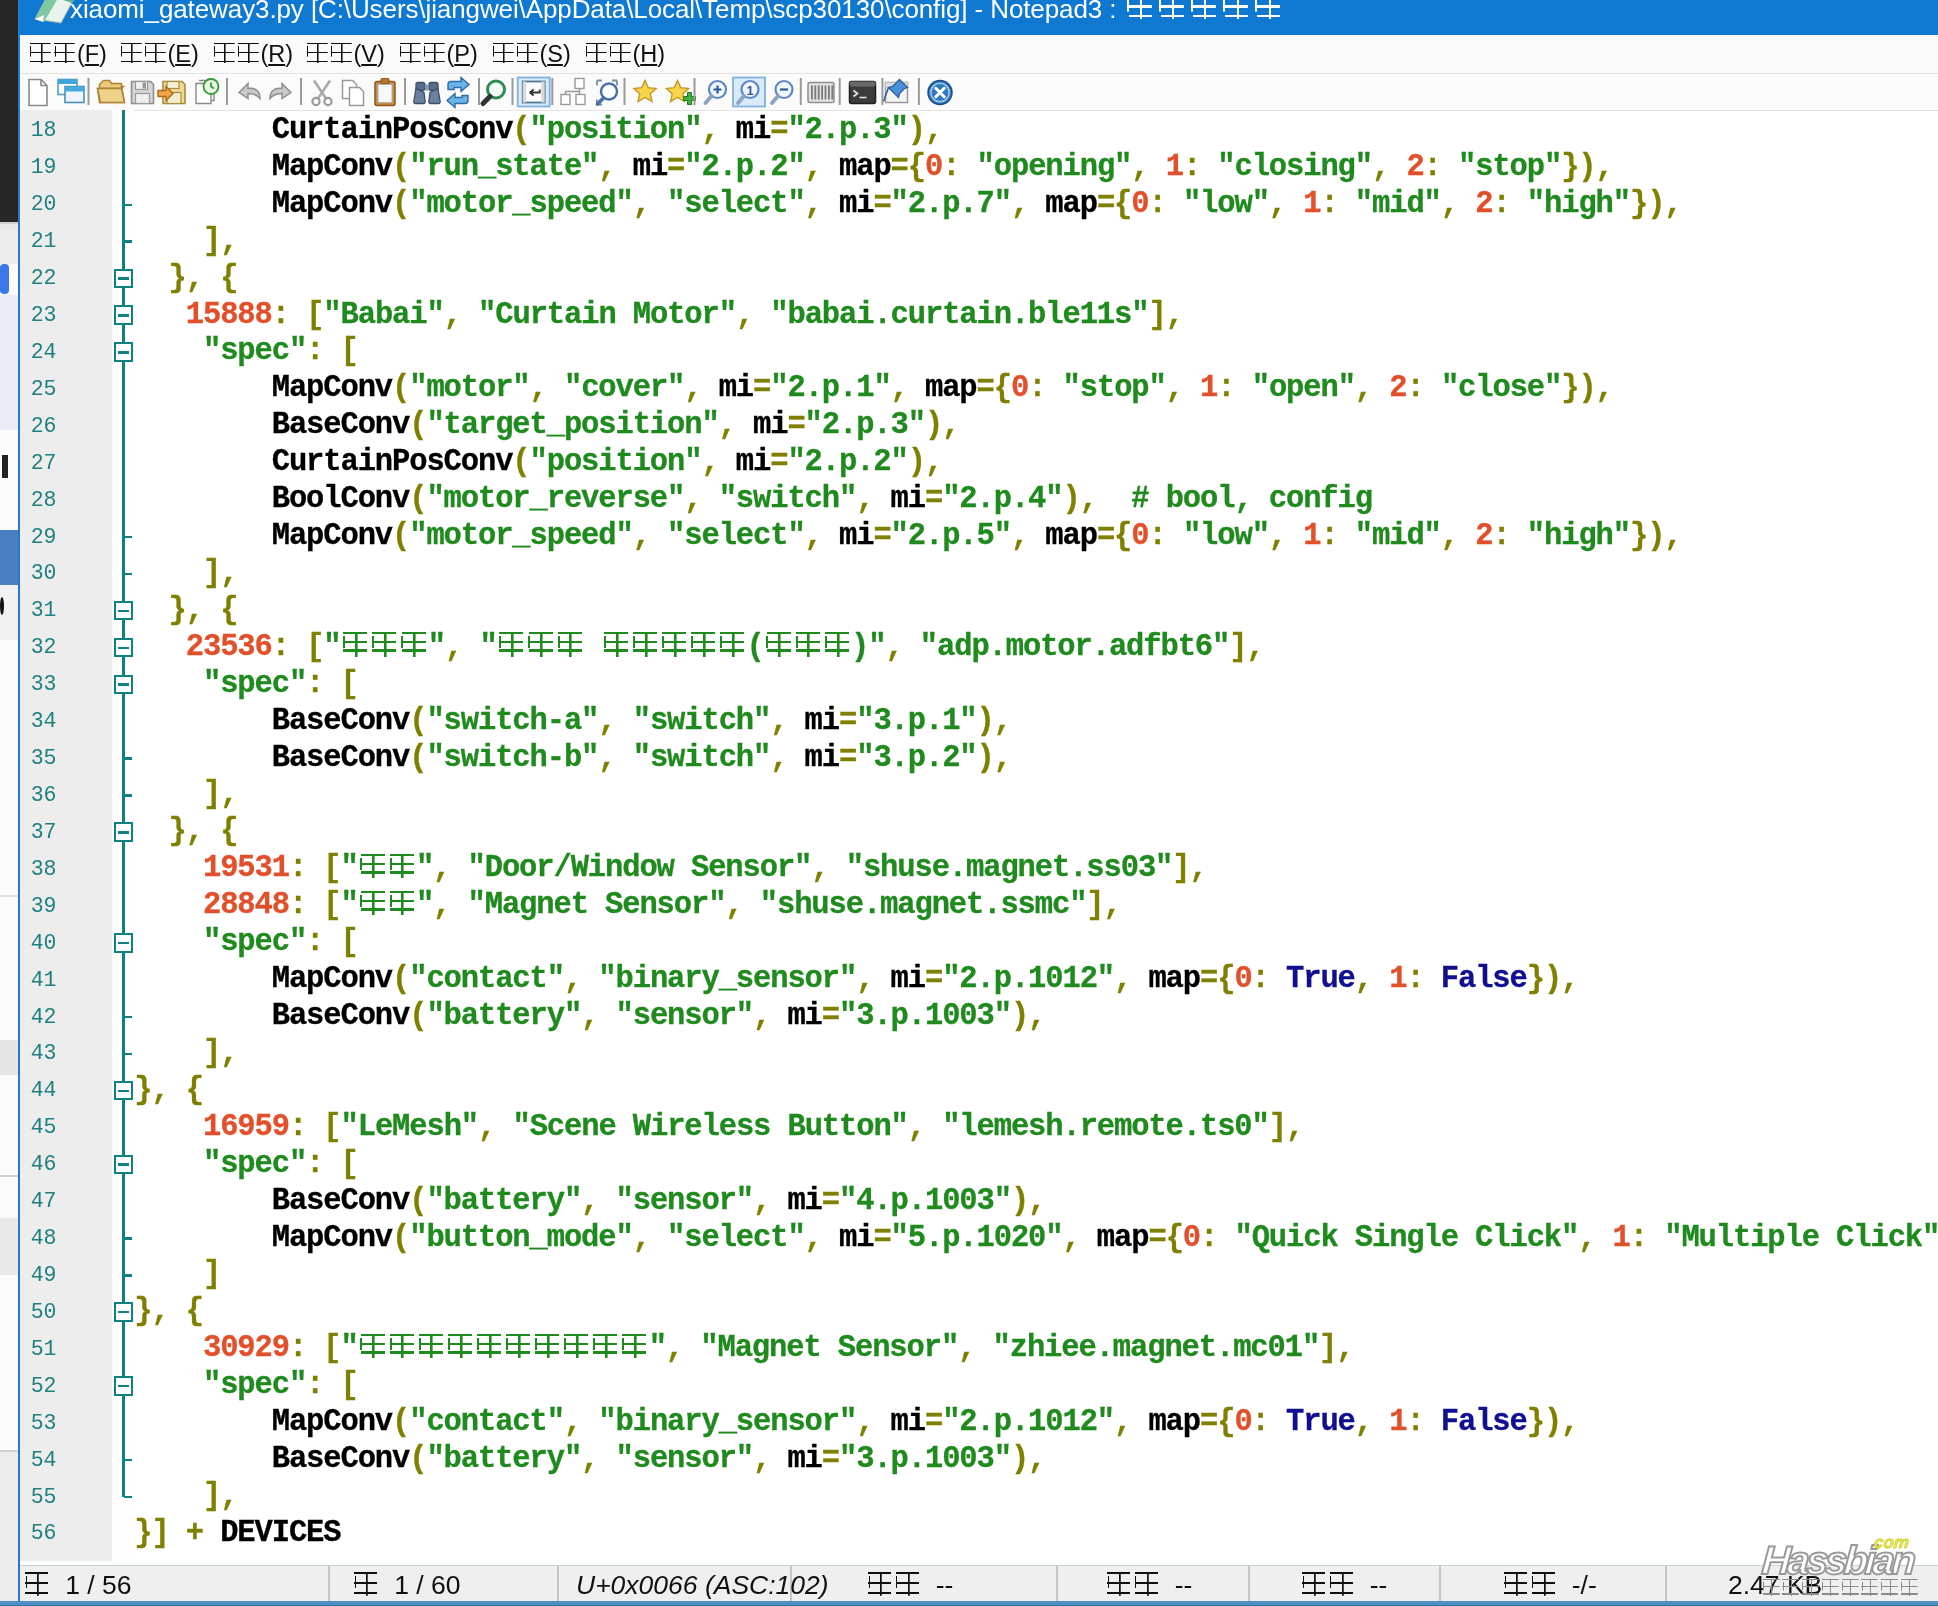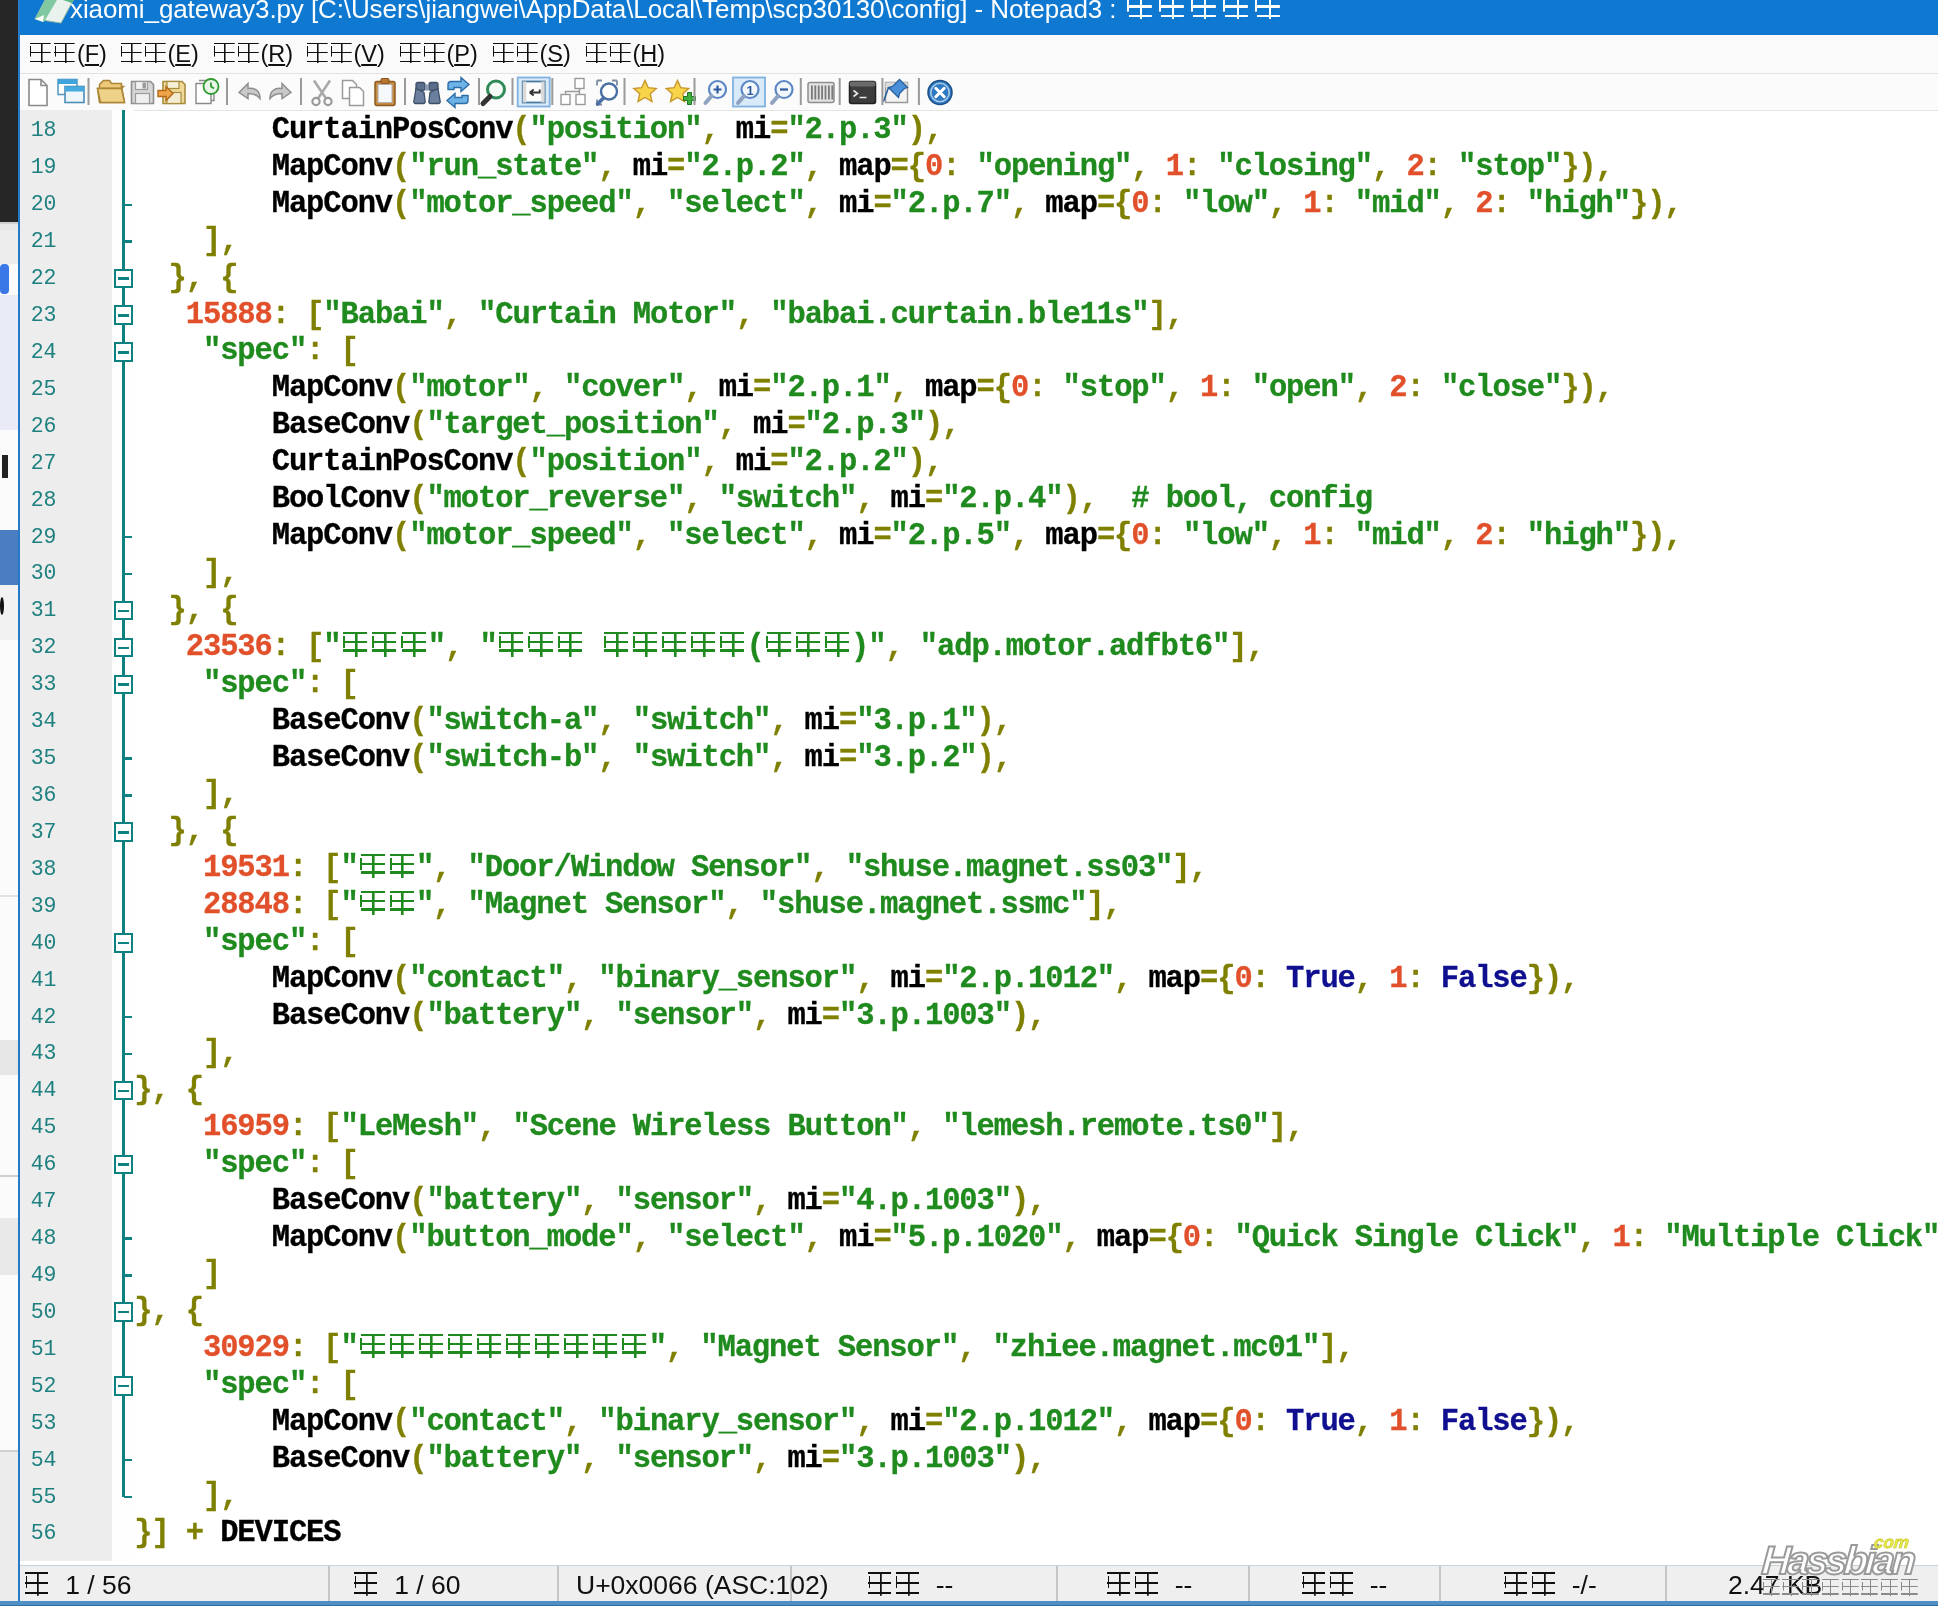--- a/index.html
+++ b/index.html
@@ -278,21 +278,21 @@
 <div class="abs" id="statusbar" style="left:0;top:1564.5px;width:1938px;height:36.5px;"></div>
 <div class="abs" style="left:328px;top:1566px;width:1.5px;height:35px;background:#C6C6C6;"></div>
 <div class="abs" style="left:557px;top:1566px;width:1.5px;height:35px;background:#C6C6C6;"></div>
 <div class="abs" style="left:790px;top:1566px;width:1.5px;height:35px;background:#C6C6C6;"></div>
 <div class="abs" style="left:1056px;top:1566px;width:1.5px;height:35px;background:#C6C6C6;"></div>
 <div class="abs" style="left:1248px;top:1566px;width:1.5px;height:35px;background:#C6C6C6;"></div>
 <div class="abs" style="left:1439px;top:1566px;width:1.5px;height:35px;background:#C6C6C6;"></div>
 <div class="abs" style="left:1665px;top:1566px;width:1.5px;height:35px;background:#C6C6C6;"></div>
 <div class="abs status" style="left:23px;top:1570px;"><span class="c"></span>  1 / 56</div>
 <div class="abs status" style="left:352px;top:1570px;"><span class="c"></span>  1 / 60</div>
-<div class="abs status" style="left:576px;top:1570px;">U+0x0066 (ASC:102)</div>
+<div class="abs status" style="left:576px;top:1570px;font-style:italic;">U+0x0066 (ASC:102)</div>
 <div class="abs status" style="left:866px;top:1570px;"><span class="c"></span><span class="c"></span>  --</div>
 <div class="abs status" style="left:1105px;top:1570px;"><span class="c"></span><span class="c"></span>  --</div>
 <div class="abs status" style="left:1300px;top:1570px;"><span class="c"></span><span class="c"></span>  --</div>
 <div class="abs status" style="left:1502px;top:1570px;"><span class="c"></span><span class="c"></span>  -/-</div>
 <div class="abs status" style="left:1728px;top:1570px;">2.47 KB</div>
 
 <div class="abs" style="left:0;top:1601px;width:1938px;height:5px;background:#4E90C6;"></div>
 <div class="abs" style="left:0;top:1605px;width:1938px;height:1px;background:#2E6EA0;"></div>
 
 <div class="abs" style="left:0;top:0;width:17.5px;height:222px;background:#262626;"></div>

